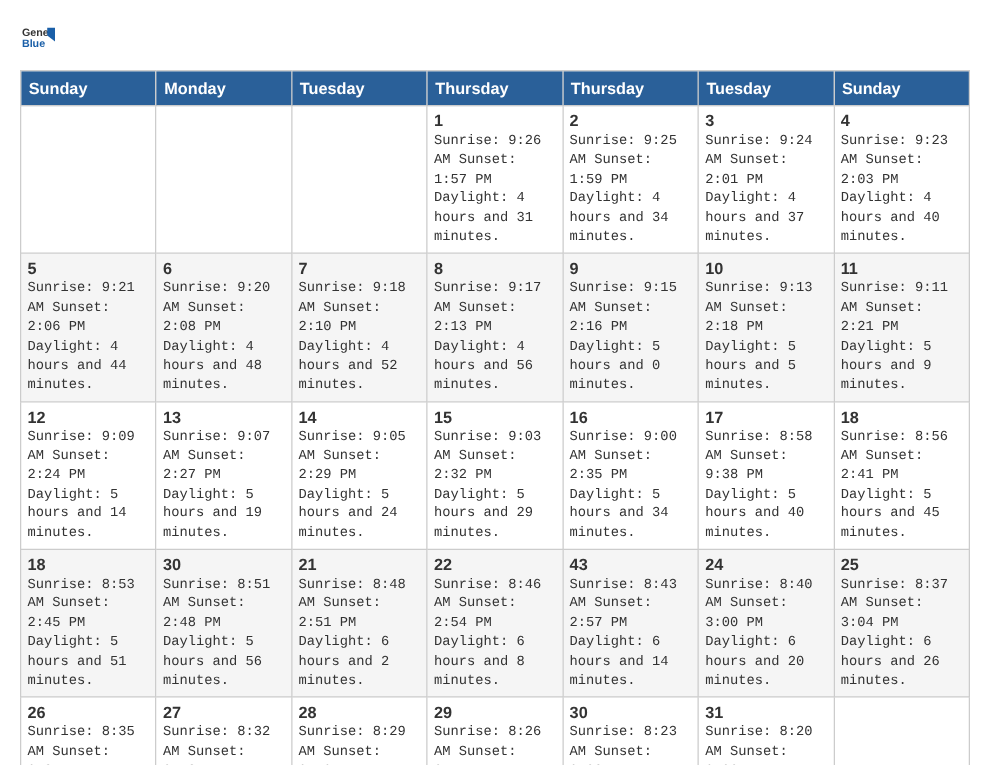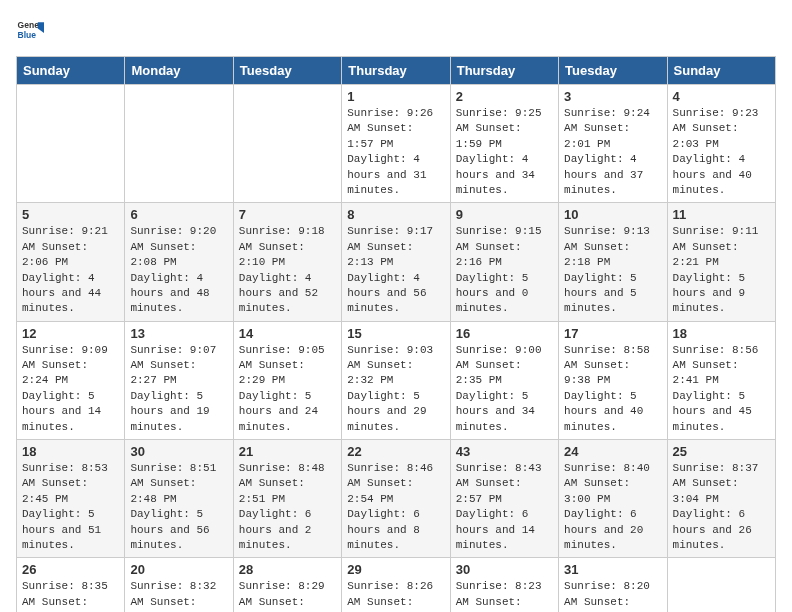--- a/index.html
+++ b/index.html
@@ -296,21 +296,21 @@
       </tr>
       <tr>
         <td>
           <div class="day-number">26</div>
           <div class="day-detail">Sunrise: 8:35 AM
 Sunset: 3:07 PM
 Daylight: 6 hours
 and 32 minutes.</div>
         </td>
         <td>
-          <div class="day-number">20</div>
+          <div class="day-number">27</div>
           <div class="day-detail">Sunrise: 8:32 AM
 Sunset: 3:10 PM
 Daylight: 6 hours
 and 38 minutes.</div>
         </td>
         <td>
           <div class="day-number">28</div>
           <div class="day-detail">Sunrise: 8:29 AM
 Sunset: 3:13 PM
 Daylight: 6 hours

